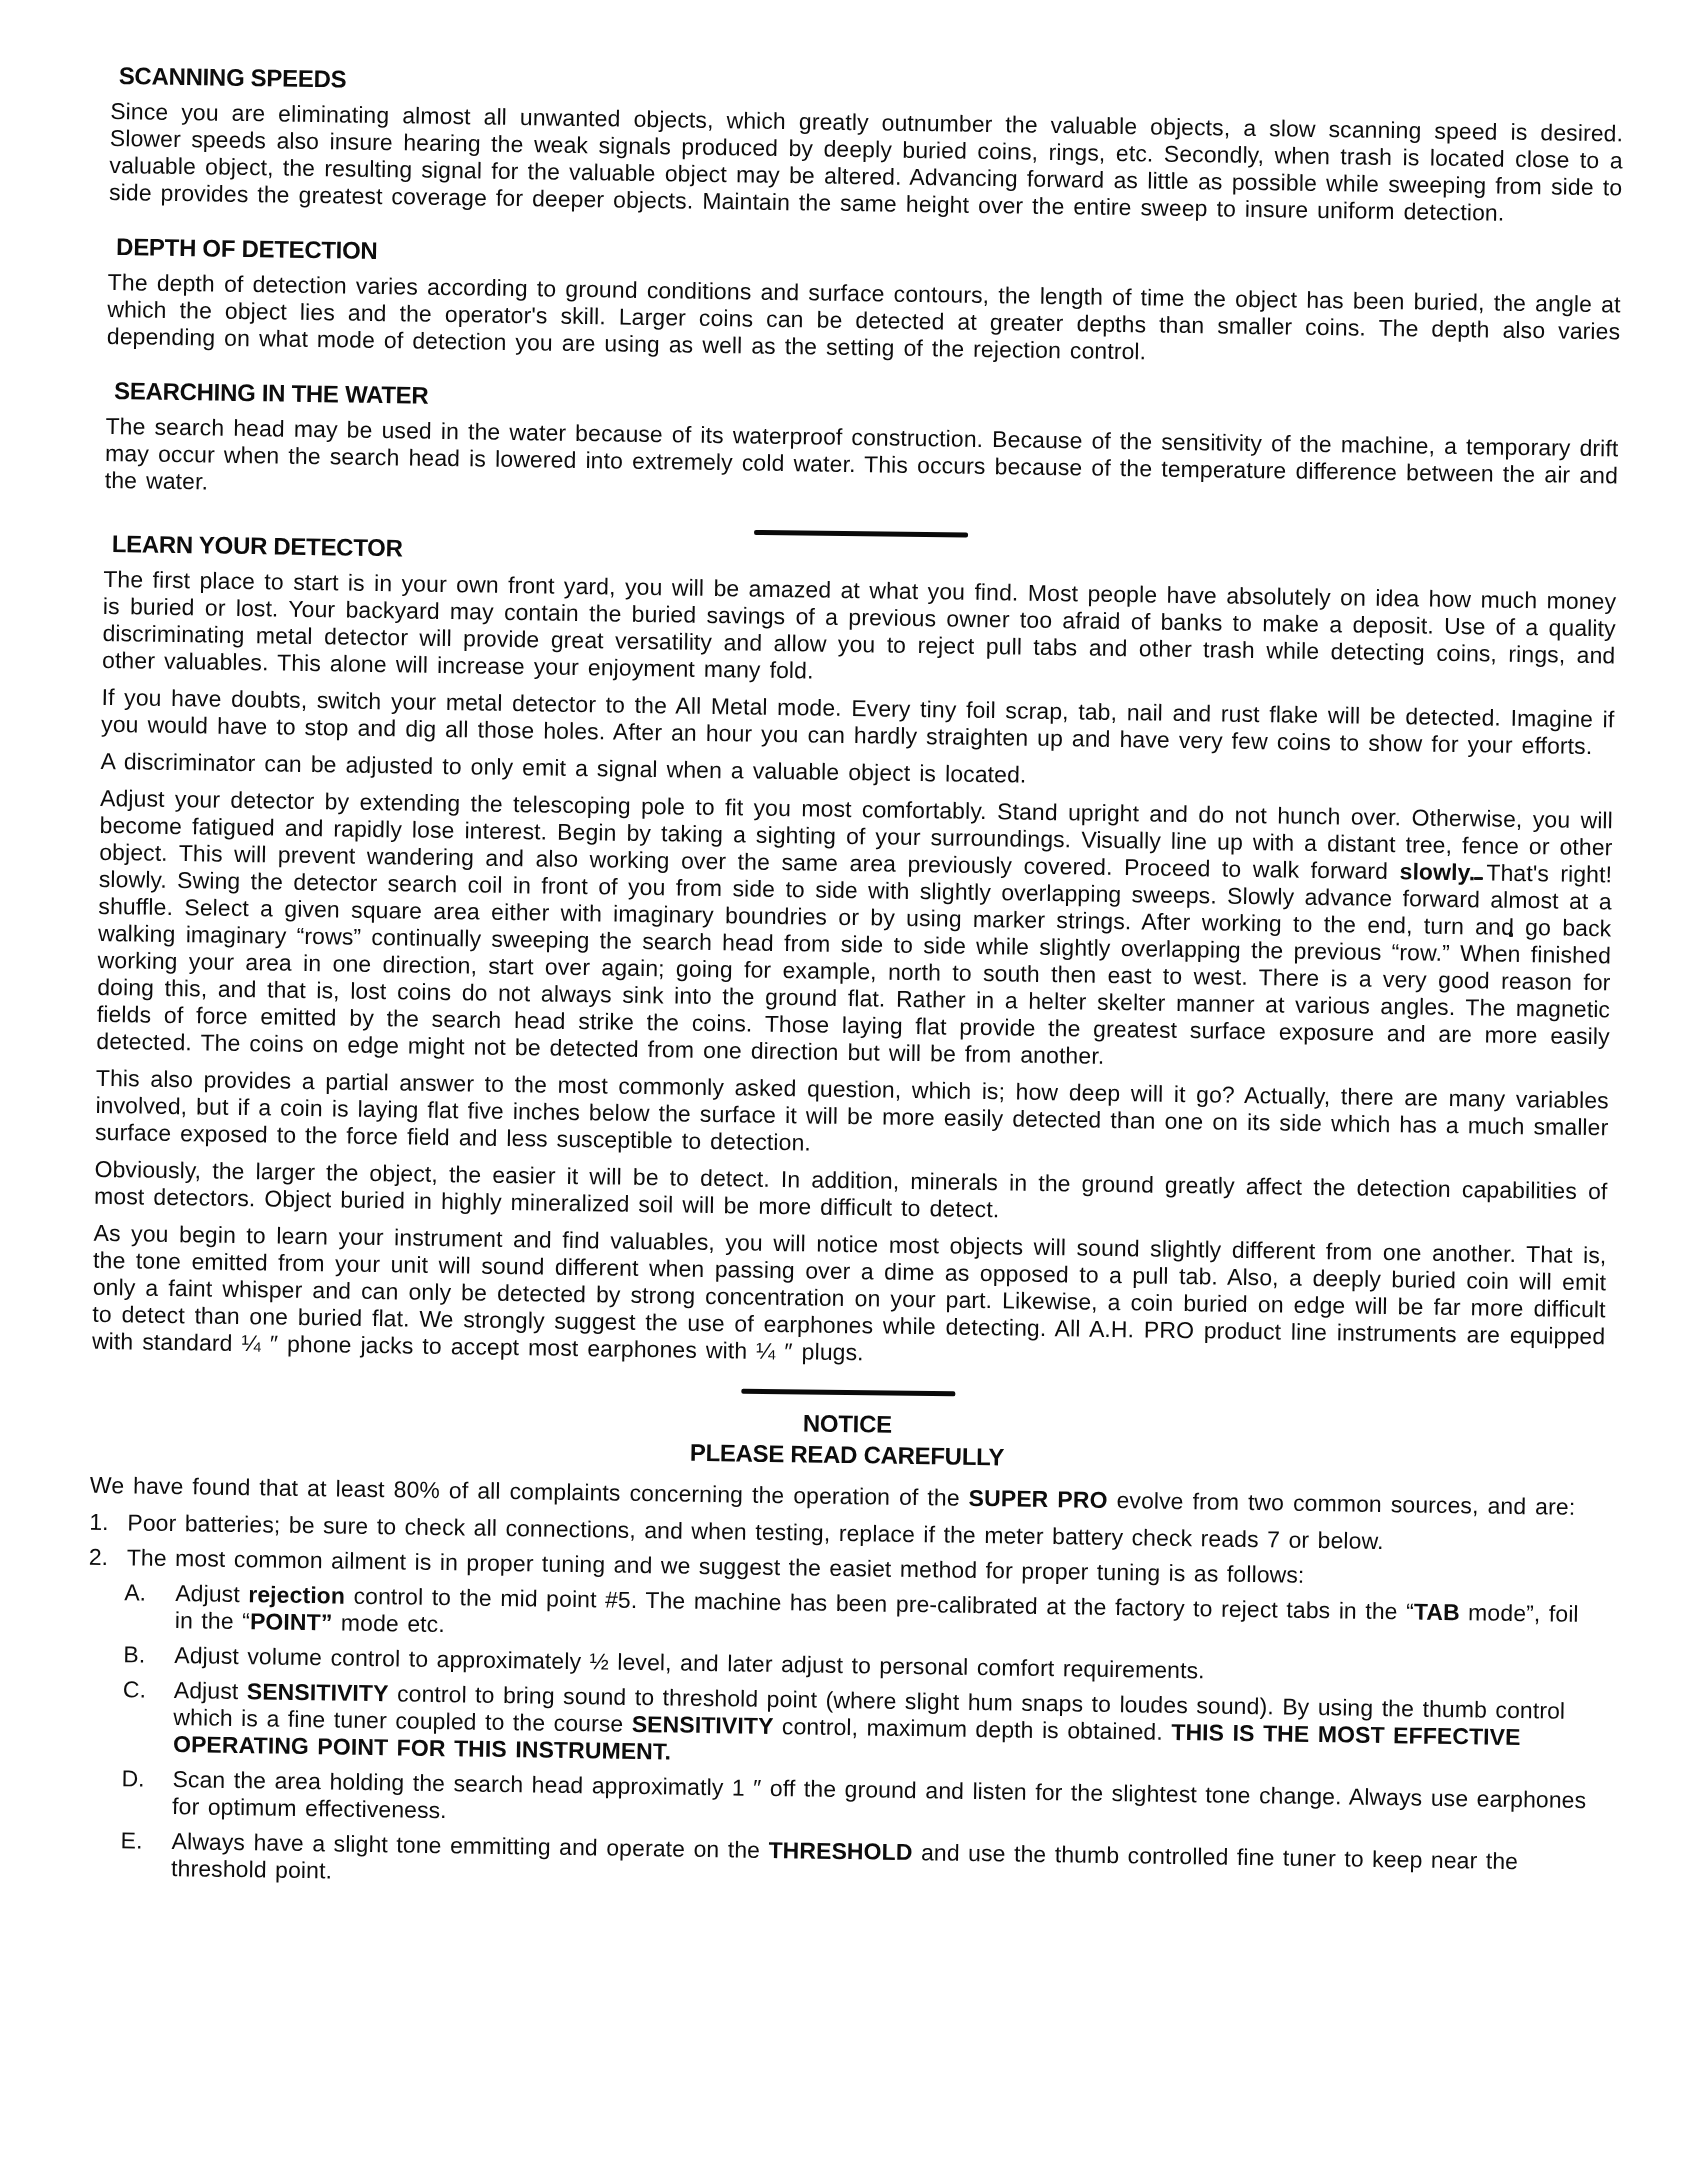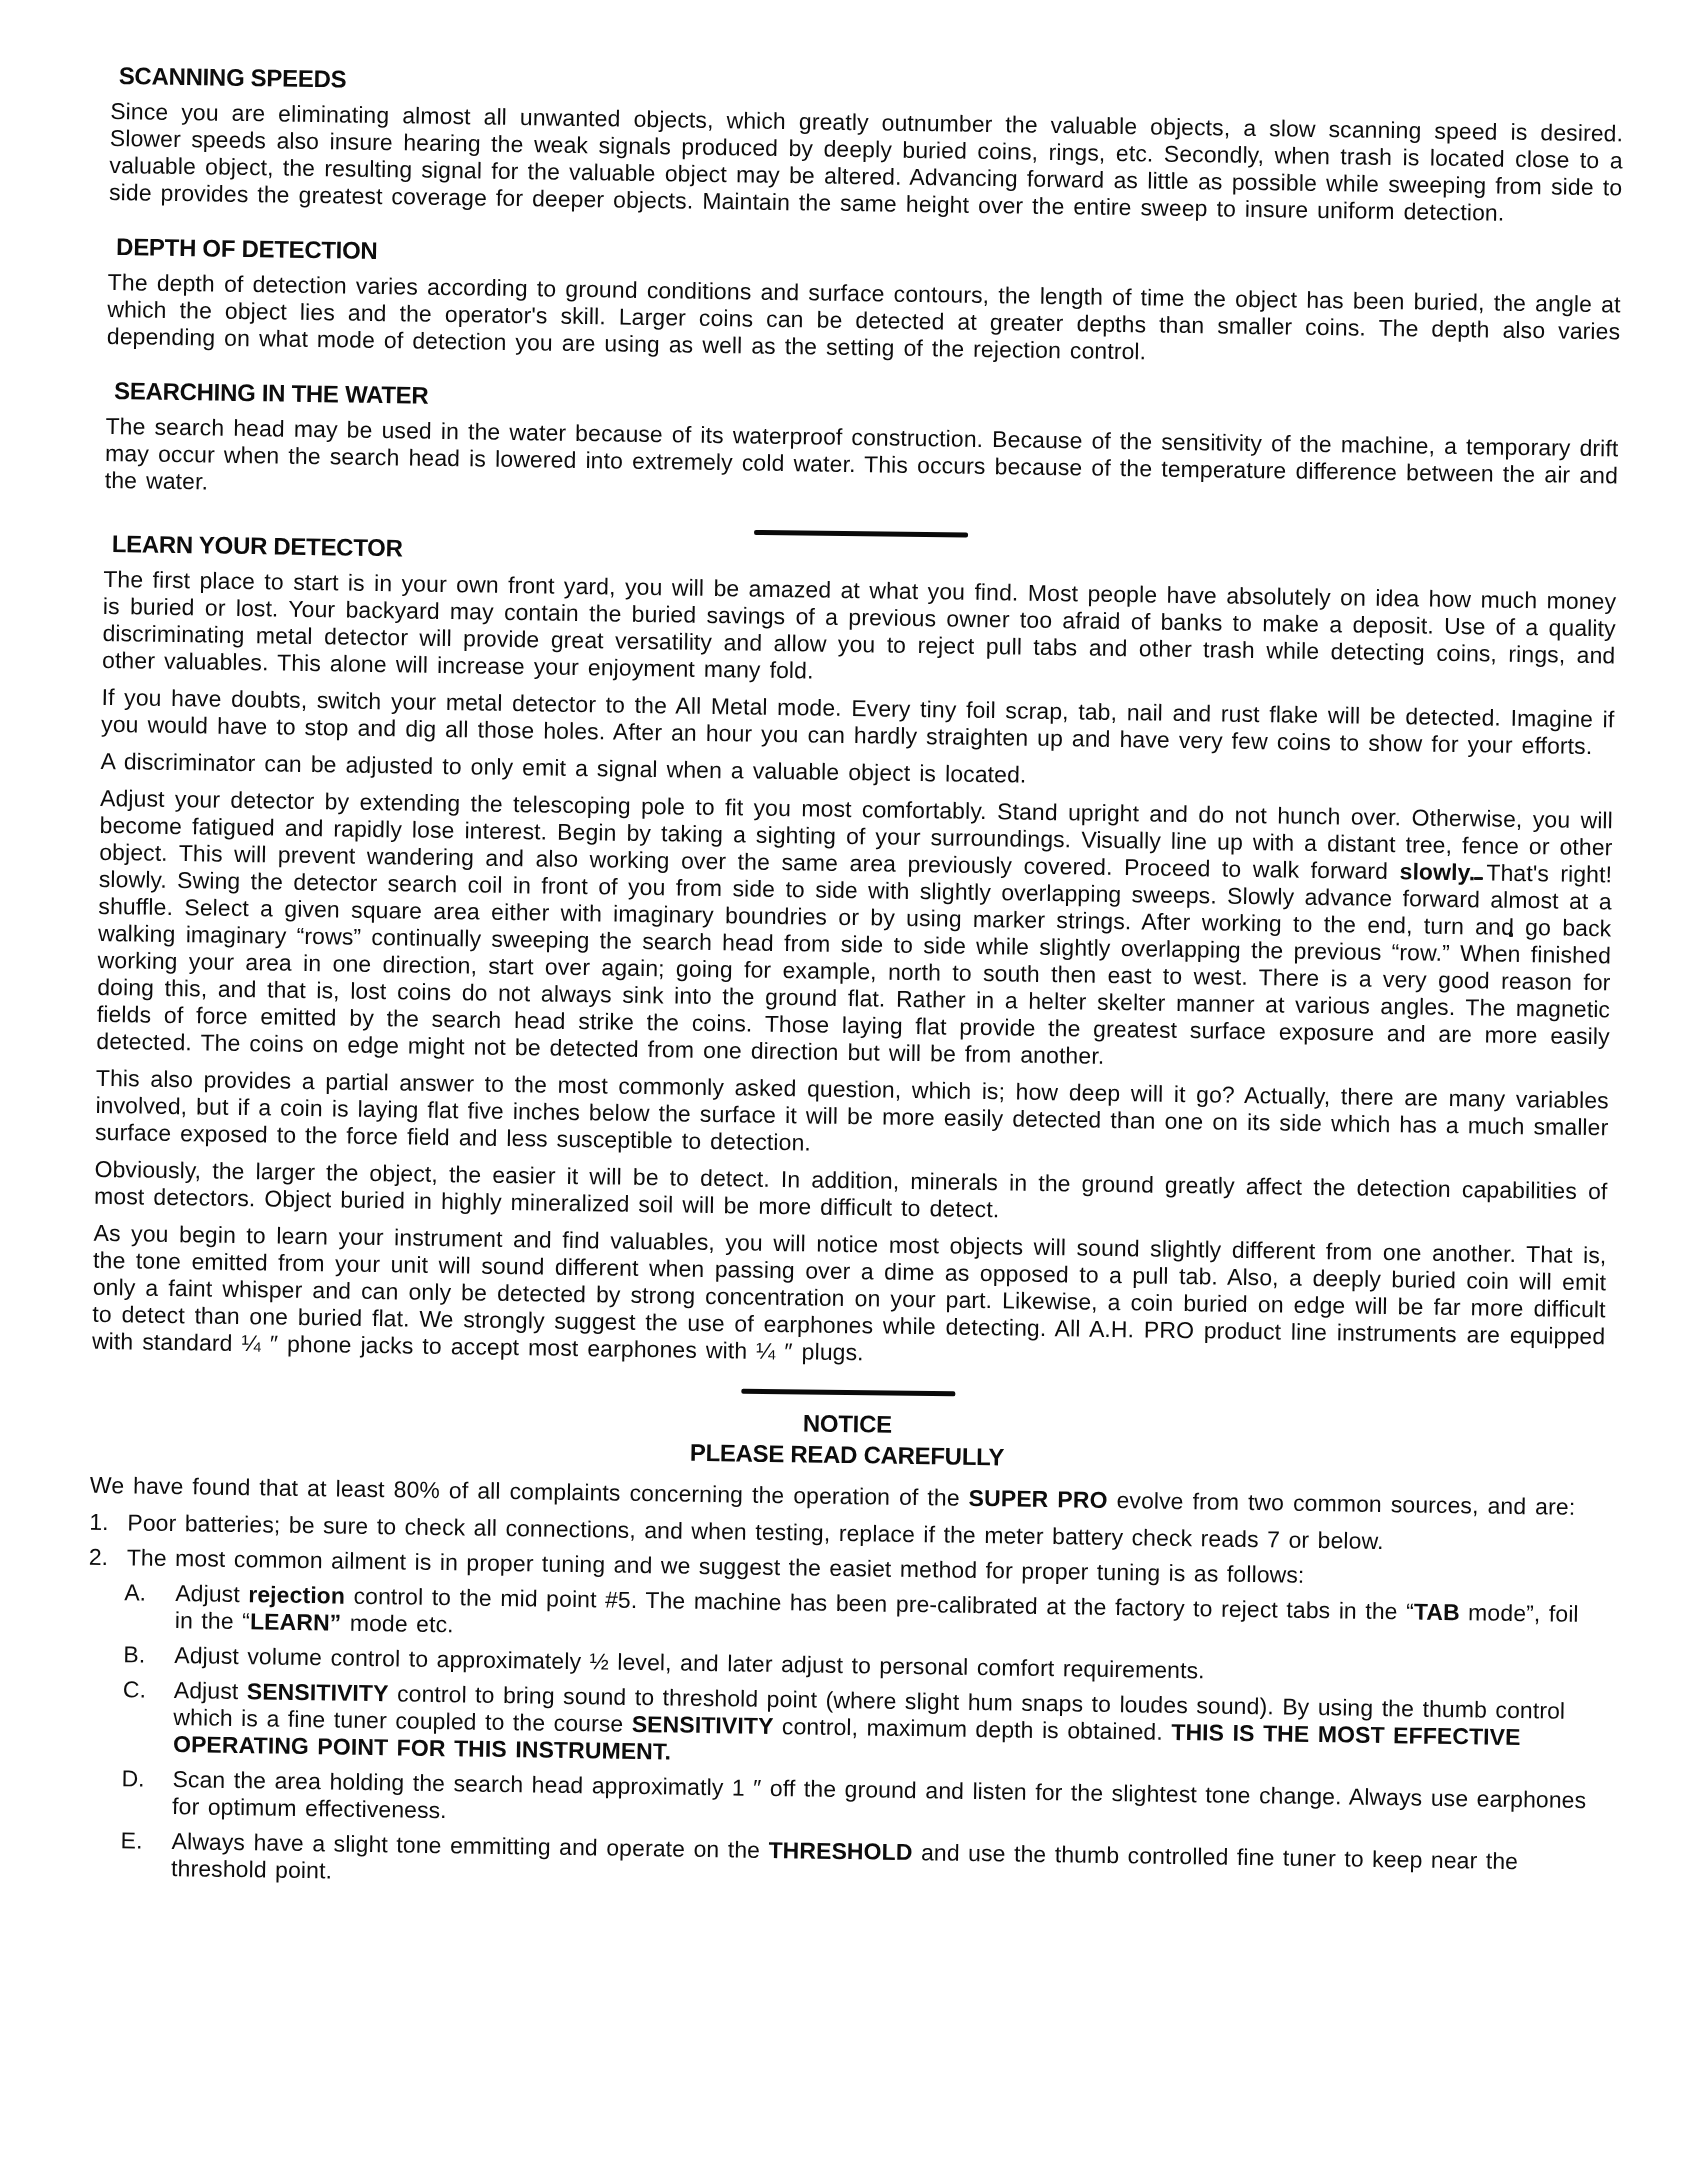--- a/index.html
+++ b/index.html
@@ -142,21 +142,21 @@
           <span class="item-text"><span>Poor batteries; be sure to check all connections, and when testing, replace if the meter battery check reads 7 or below.</span></span>
         </div>
 
         <div class="num-item">
           <span class="num-marker">2.</span>
           <span class="item-text"><span>The most common ailment is in proper tuning and we suggest the easiet method for proper tuning is as follows:</span></span>
         </div>
 
         <div class="sub-item">
           <span class="sub-marker">A.</span>
-          <span class="item-text"><span>Adjust </span><span class="b">rejection</span><span> control to the mid point #5. The machine has been pre-calibrated at the factory to reject tabs in the “</span><span class="b">TAB</span><span> mode”, foil in the “</span><span class="b">LEARN”</span><span> mode etc.</span></span>
+          <span class="item-text"><span>Adjust </span><span class="b">rejection</span><span> control to the mid point #5. The machine has been pre-calibrated at the factory to reject tabs in the “</span><span class="b">TAB</span><span> mode”, foil in the “</span><span class="b">POINT”</span><span> mode etc.</span></span>
         </div>
 
         <div class="sub-item">
           <span class="sub-marker">B.</span>
           <span class="item-text"><span>Adjust volume control to approximately ½ level, and later adjust to personal comfort requirements.</span></span>
         </div>
 
         <div class="sub-item">
           <span class="sub-marker">C.</span>
           <span class="item-text"><span>Adjust </span><span class="b">SENSITIVITY</span><span> control to bring sound to threshold point (where slight hum snaps to loudes sound). By using the thumb control which is a fine tuner coupled to the course </span><span class="b">SENSITIVITY</span><span> control, maximum depth is obtained. </span><span class="b">THIS IS THE MOST EFFECTIVE OPERATING POINT FOR THIS INSTRUMENT.</span></span>

